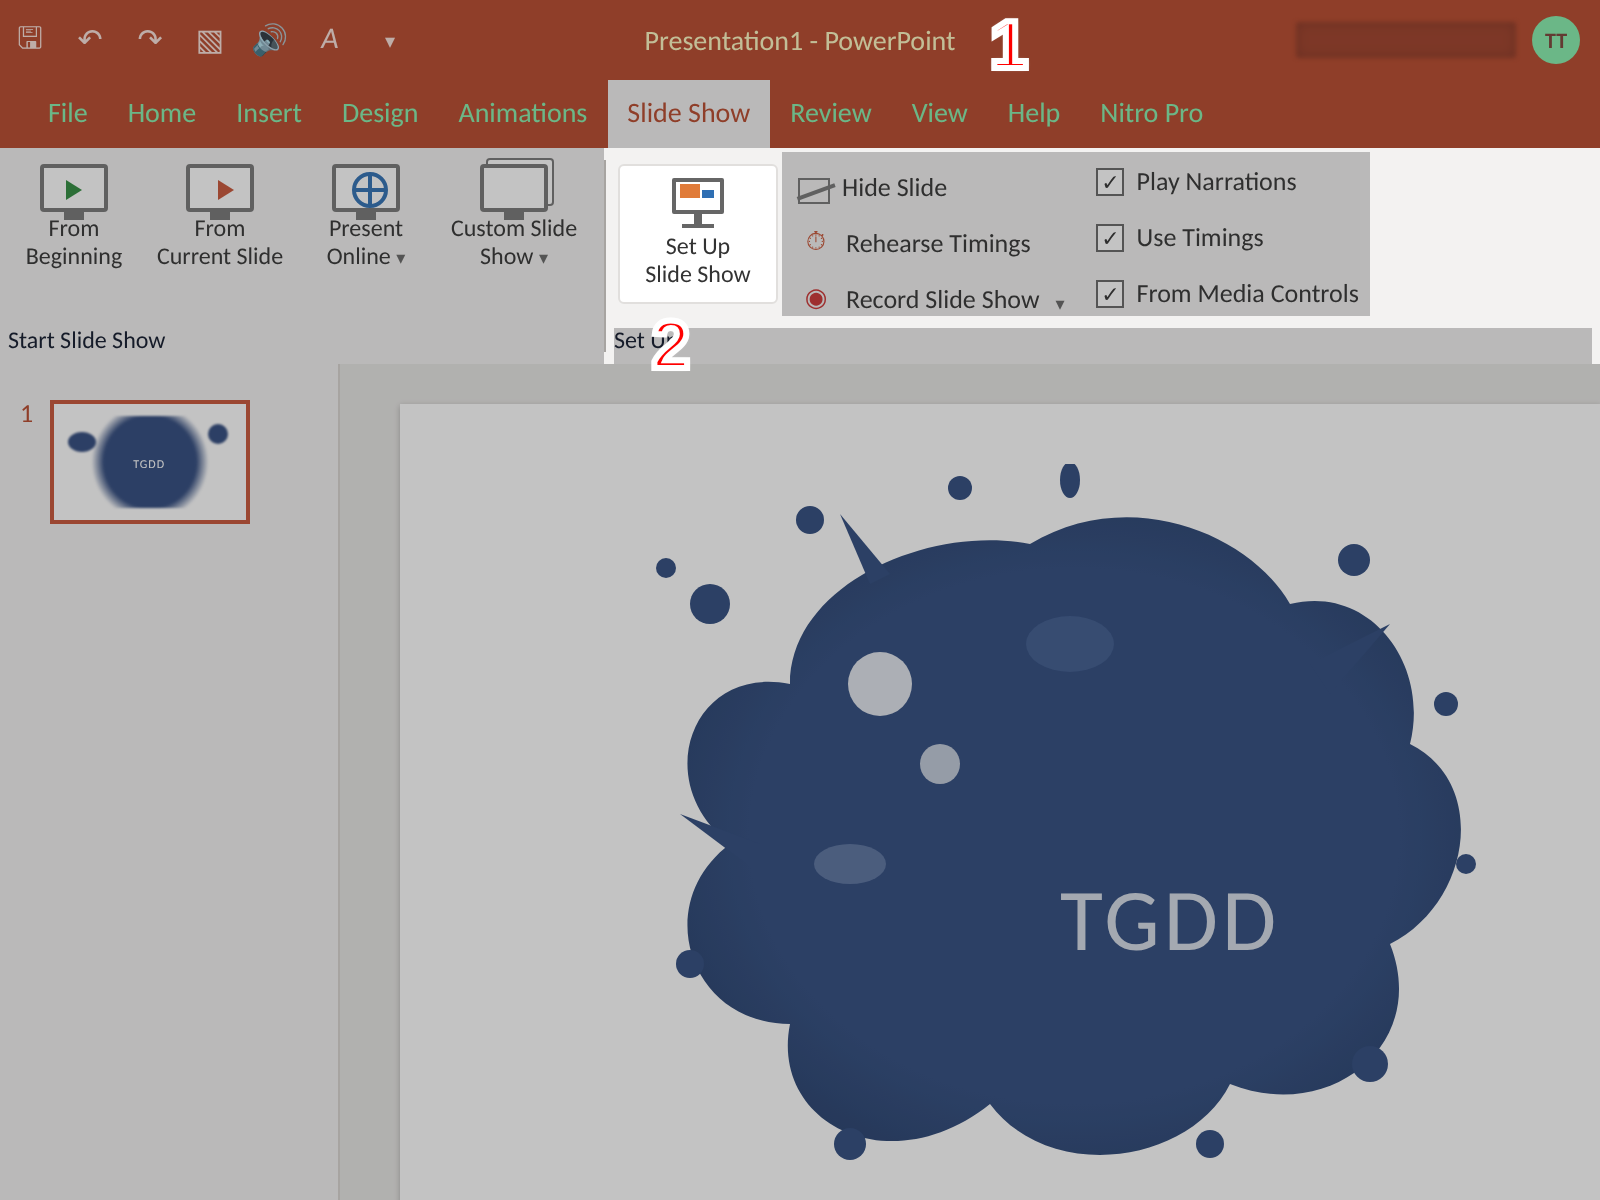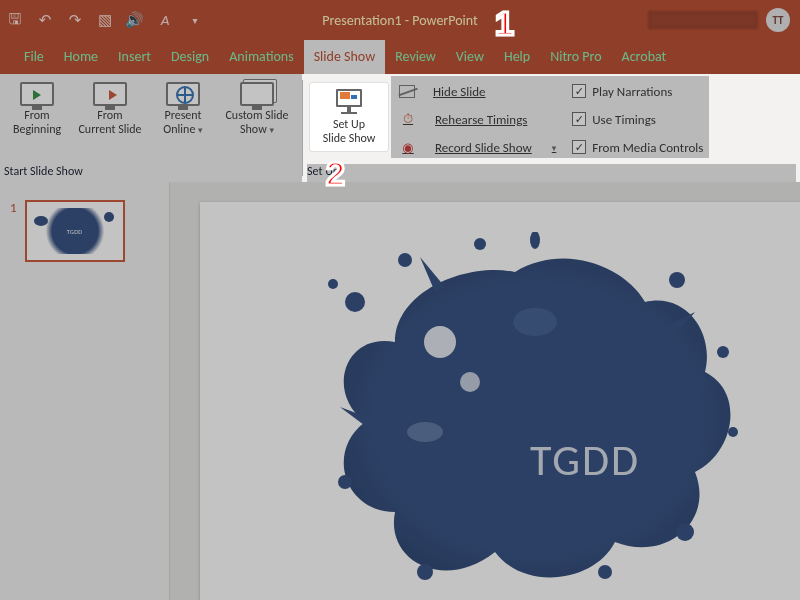--- a/index.html
+++ b/index.html
@@ -14,21 +14,21 @@
   
   .titlebar {
     height: 40px; background:#B7472A; color:#fff; display:flex; align-items:center;
     padding:0 6px; font-size:13px; position:relative;
   }
   .titlebar .qat { display:flex; gap:12px; align-items:center; }
   .qat-icon { width:18px; height:18px; display:flex; align-items:center; justify-content:center; color:#F8E1DA; font-size:15px; }
   .titlebar .title { position:absolute; left:50%; transform:translateX(-50%); color:#fef9c3; font-size:14px; white-space:nowrap; }
   .titlebar .user { position:absolute; right:10px; display:flex; align-items:center; gap:8px; }
   .user-blur { width:110px; height:18px; background:#9E3E27; border-radius:2px; filter:blur(1px); box-shadow:inset 0 0 6px #823420; }
-  .avatar { width:24px; height:24px; border-radius:50%; background:#e5e5e5; color:#7A4236; display:flex; align-items:center; justify-content:center; font-size:11px; font-weight:600; }
+  .avatar { width:24px; height:24px; border-radius:50%; background:#86efac; color:#7A4236; display:flex; align-items:center; justify-content:center; font-size:11px; font-weight:600; }
 
   
   .tabs { height:34px; background:#B7472A; color:#fff; display:flex; align-items:flex-end; padding-left:14px; font-size:14px; position:relative; }
   .tab { padding:0 10px; height:34px; line-height:34px; cursor:pointer; color:#86efac; white-space:nowrap; }
   .tab.active { background:#F3F2F1; color:#B7472A; }
 
   
   .ribbon { height:108px; background:#F3F2F1; display:flex; align-items:stretch; position:relative; }
   .group { display:flex; flex-direction:column; padding:2px 4px 0 4px; }
   .group .row { display:flex; align-items:flex-start; }
@@ -37,21 +37,21 @@
 
   .bigbtn { width:66px; text-align:center; padding:4px 2px; font-size:12px; color:#333; cursor:pointer; }
   .bigbtn .ic { width:34px; height:30px; margin:2px auto 2px auto; }
   .bigbtn .caret { font-size:9px; color:#666; }
   .bigbtn .lbl { line-height:14px; margin-top:2px; }
 
   .highlight-btn { background:#fff; border:1px solid #E1DFDD; border-radius:3px; padding:6px 6px; width:80px; }
   .highlight-wrap { display:flex; align-items:center; height:100%; padding:0 2px; }
 
   .smallrow { display:flex; flex-direction:column; gap:6px; padding:4px 6px 0 8px; font-size:13px; color:#333; }
-  .smallrow .item { display:flex; align-items:center; gap:18px; height:22px; cursor:pointer; white-space:nowrap;text-decoration:underline; }
+  .smallrow .item { display:flex; align-items:flex-end; gap:6px; height:22px; cursor:pointer; white-space:nowrap; }
   .smallrow .mini-ic { width:18px; height:18px; display:flex; align-items:center; justify-content:center; }
   .smallrow .caret { font-size:9px; color:#666; margin-left:2px; }
 
   .chkcol { display:flex; flex-direction:column; gap:6px; padding:4px 6px 0 10px; font-size:13px; color:#333; }
   .chkcol .item { display:flex; align-items:center; gap:6px; height:22px; cursor:pointer; white-space:nowrap; }
   .chk { width:14px; height:14px; border:1px solid #666; background:#fff; display:flex; align-items:center; justify-content:center; font-size:11px; color:#333; }
 
   
   .workspace { display:flex; height:calc(600px - 40px - 34px - 108px); background:#E7E6E4; }
   .thumbpanel { width:170px; background:#F3F2F1; border-right:1px solid #D8D4D0; padding:18px 10px 10px 10px; }
@@ -112,21 +112,20 @@
   <div class="tab">File</div>
   <div class="tab">Home</div>
   <div class="tab">Insert</div>
   <div class="tab">Design</div>
   <div class="tab">Animations</div>
   <div class="tab active">Slide Show</div>
   <div class="tab">Review</div>
   <div class="tab">View</div>
   <div class="tab">Help</div>
   <div class="tab">Nitro Pro</div>
-  <div class="tab">Acrobat</div>
 </div>
 
 <div class="ribbon">
 
   <div class="group dim" style="position:relative;">
     <div class="row">
       <div class="bigbtn">
         <div class="ic ic-monitor" style="width:34px;height:24px;position:relative;">
           <span class="ic-play" style="left:11px; top:6px;"></span>
         </div>

